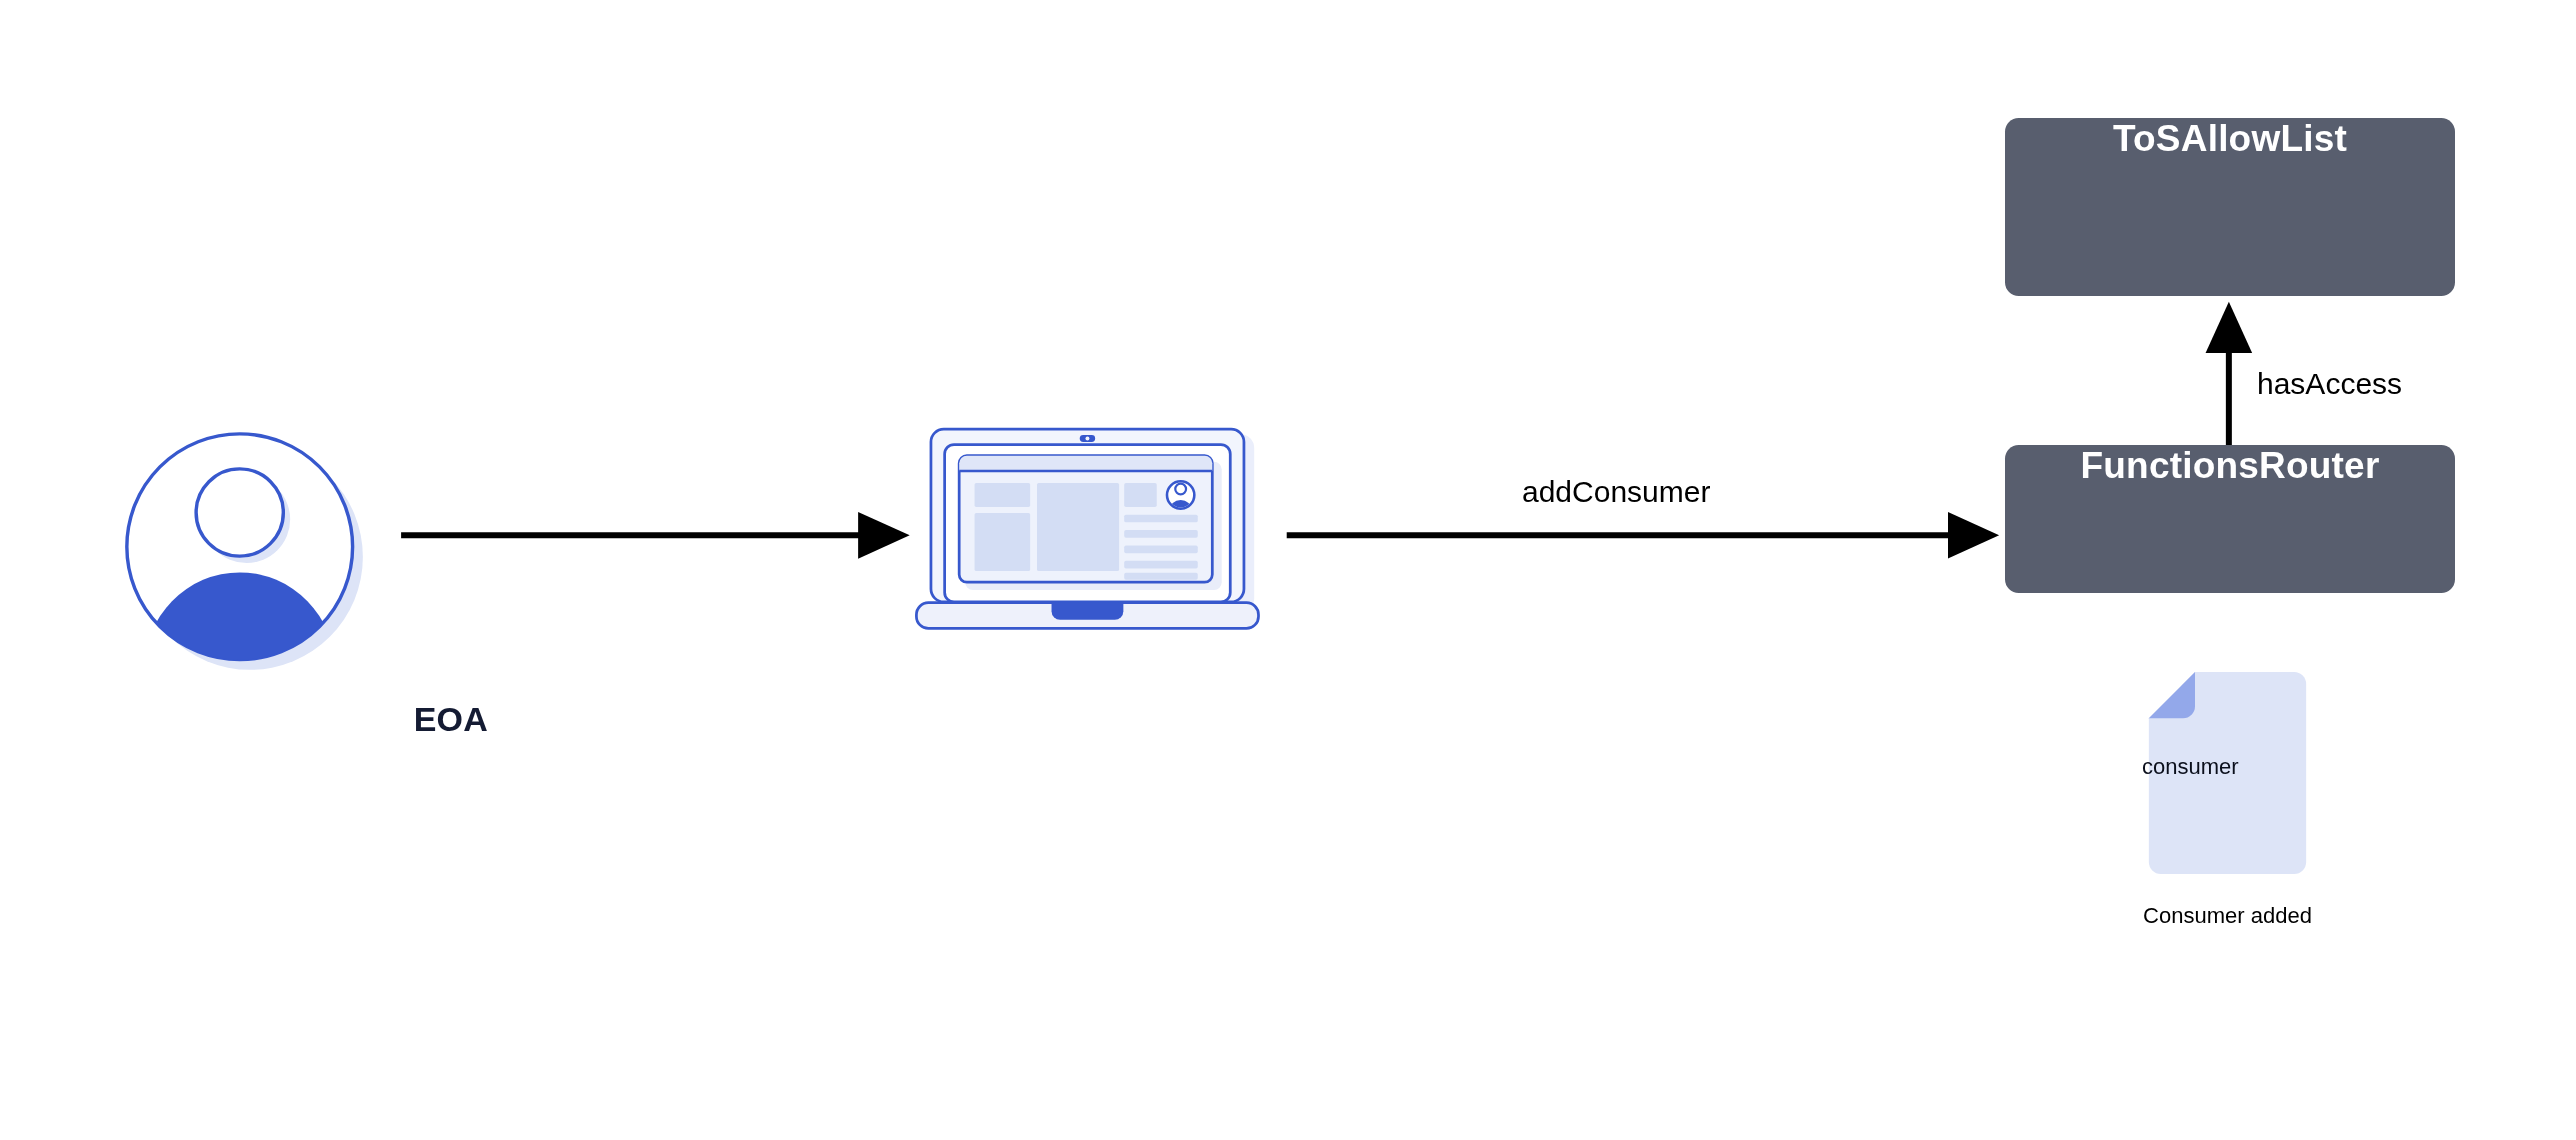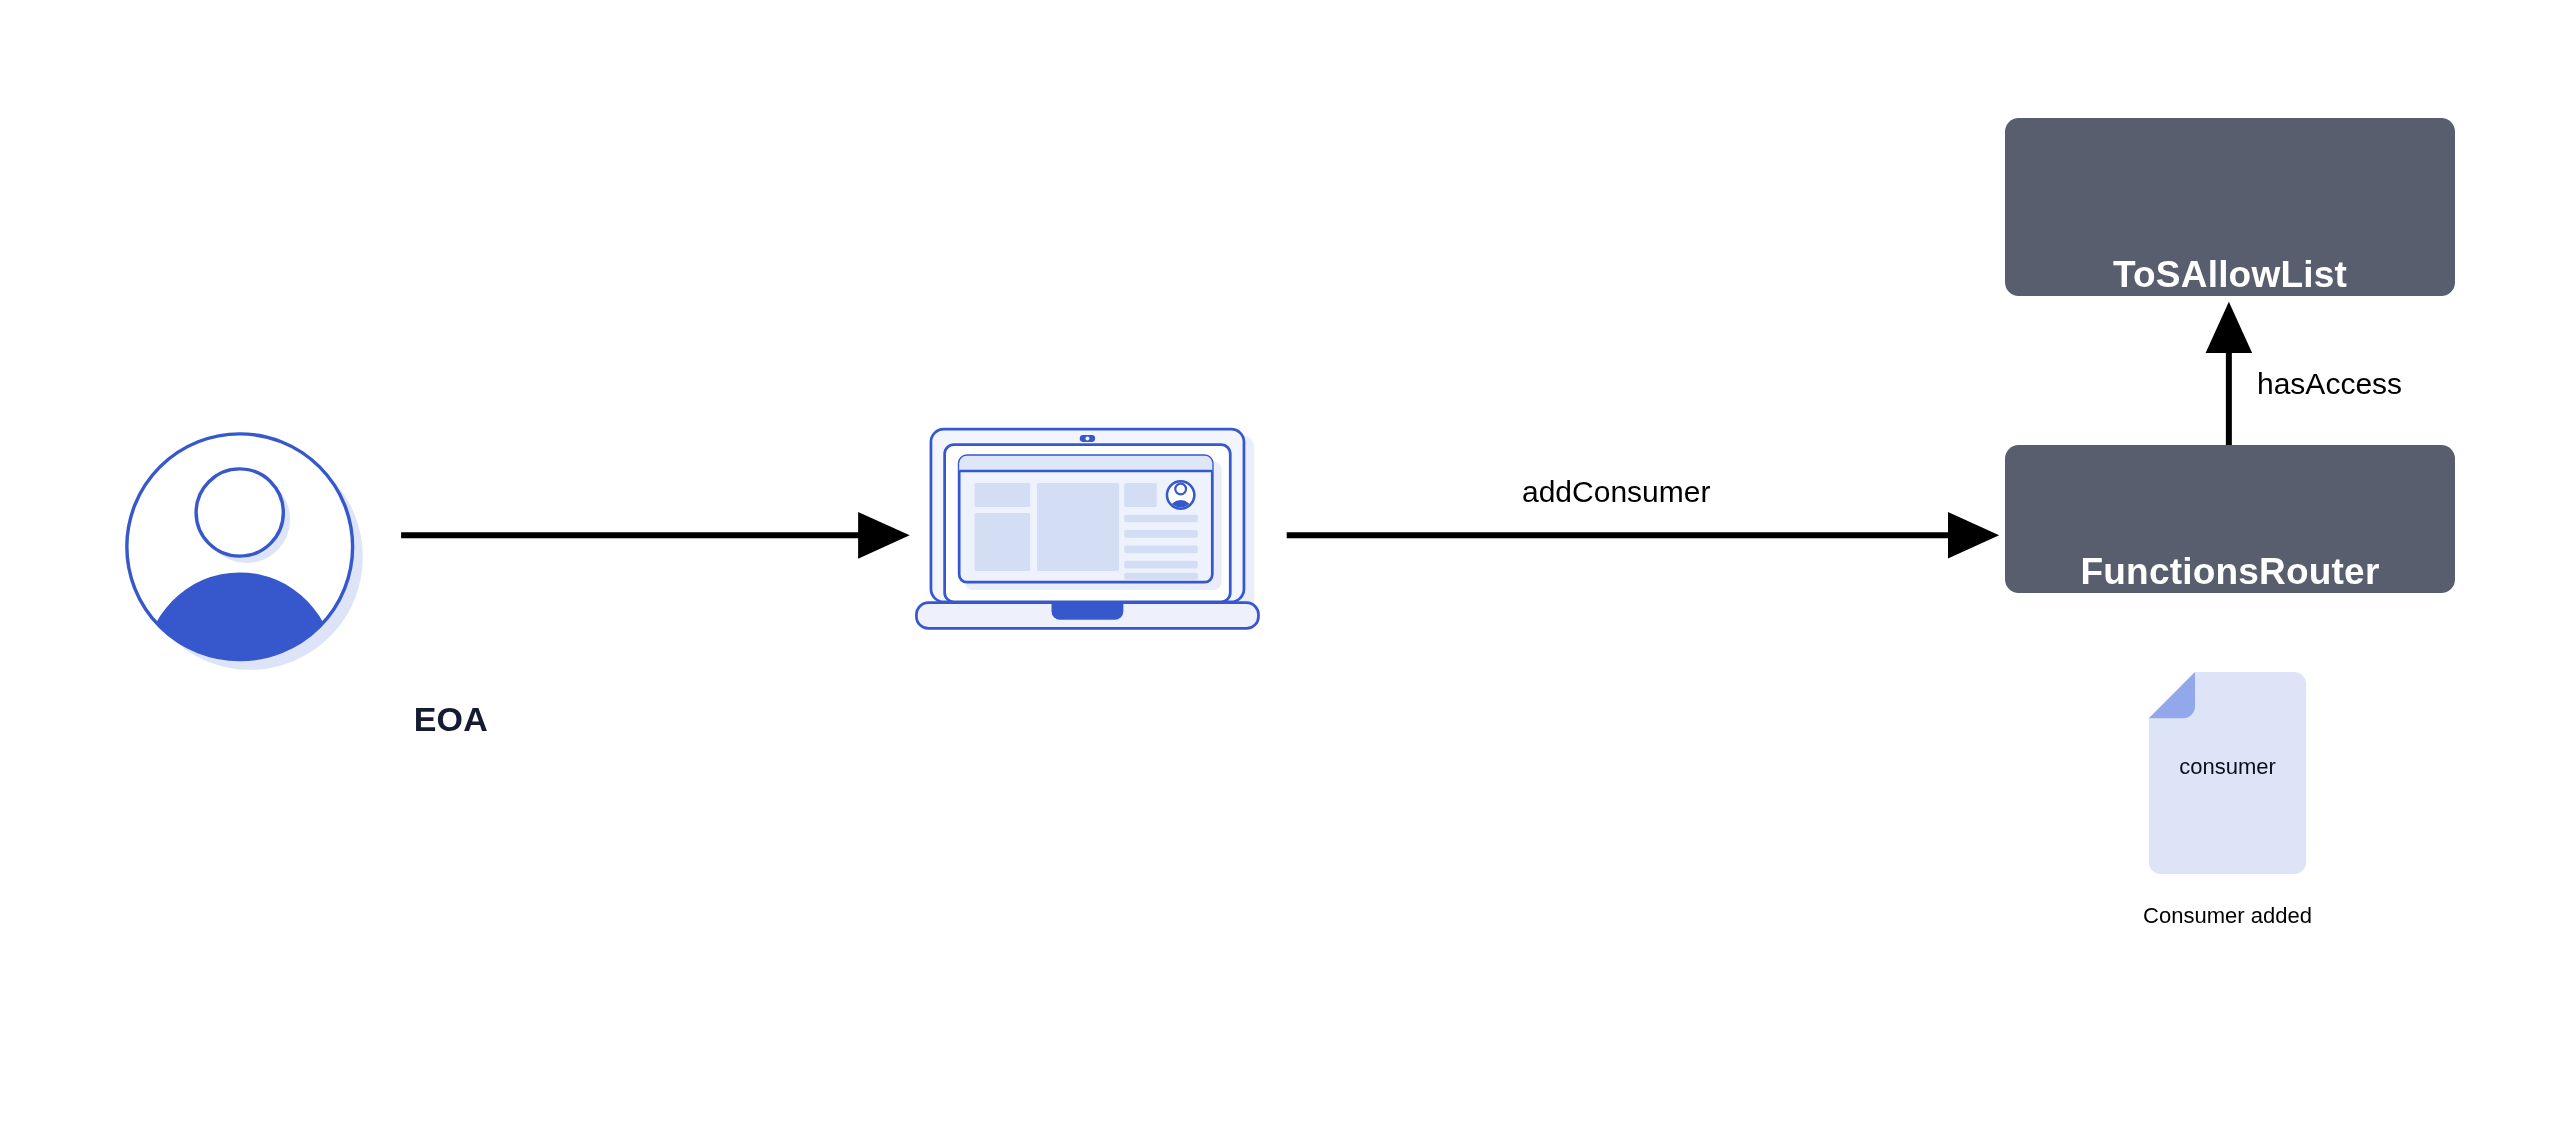--- a/index.html
+++ b/index.html
@@ -18,21 +18,21 @@
     background: #ffffff;
     overflow: hidden;
   }
 
   
   .contract-box {
     position: absolute;
     background: #585e6e;
     border-radius: 13.7px;
     display: flex;
-    align-items: flex-end;
+    align-items: flex-start;
     justify-content: center;
   }
   .contract-label {
     color: #ffffff;
     font-size: 37px;
     font-weight: bold;
     letter-spacing: 0.2px;
     white-space: nowrap;
   }
 
@@ -77,21 +77,21 @@
   .icon-svg { position: absolute; display: block; }
 
   #icon-eoa       { left: 120px;  top: 427px; width: 248px; height: 248px; }
   #icon-frontend  { left: 912px; top: 424px; width: 368px; height: 248px; }
   #icon-document  { left: 2142px; top: 670px; width: 171px; height: 206px; }
 
   
   #doc-text {
     position: absolute;
     left: 2142px; top: 754px; width: 171px;
-    text-align: center;
+    text-align: left;
     font-size: 22px;
     color: #0b0f1c;
     white-space: nowrap;
   }
 </style>
 </head>
 <body>
 
 <div id="canvas">
 

